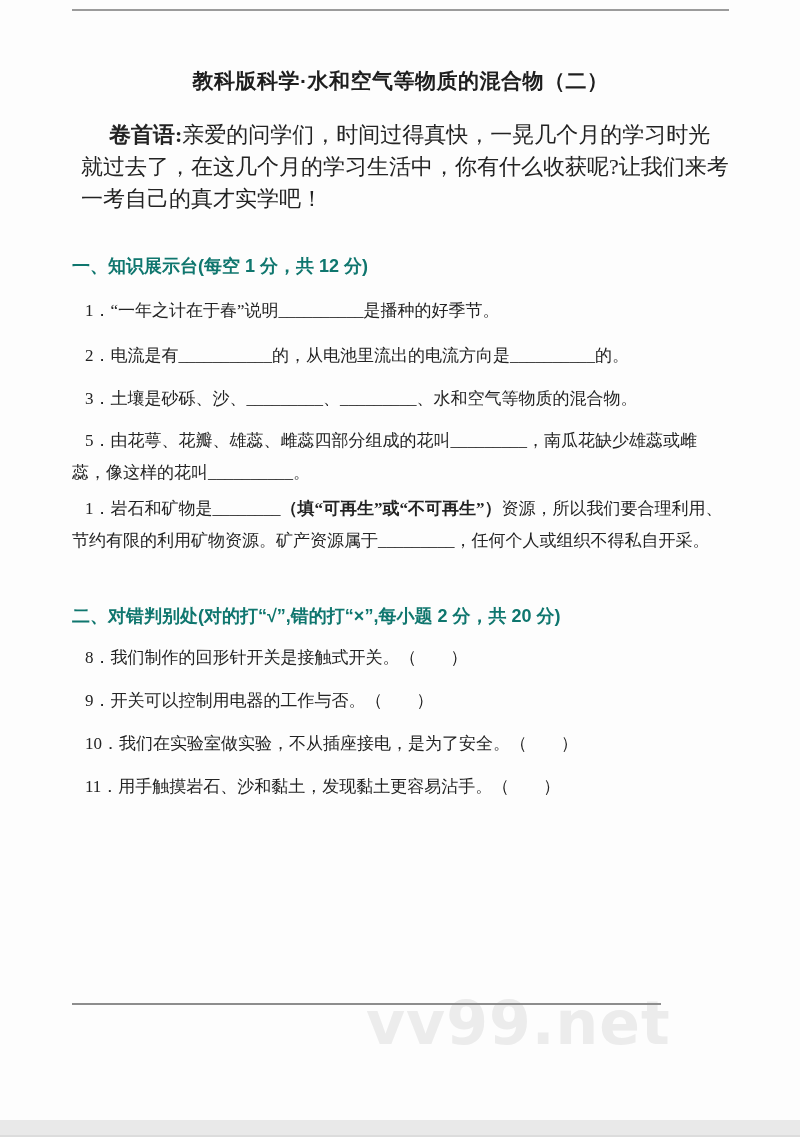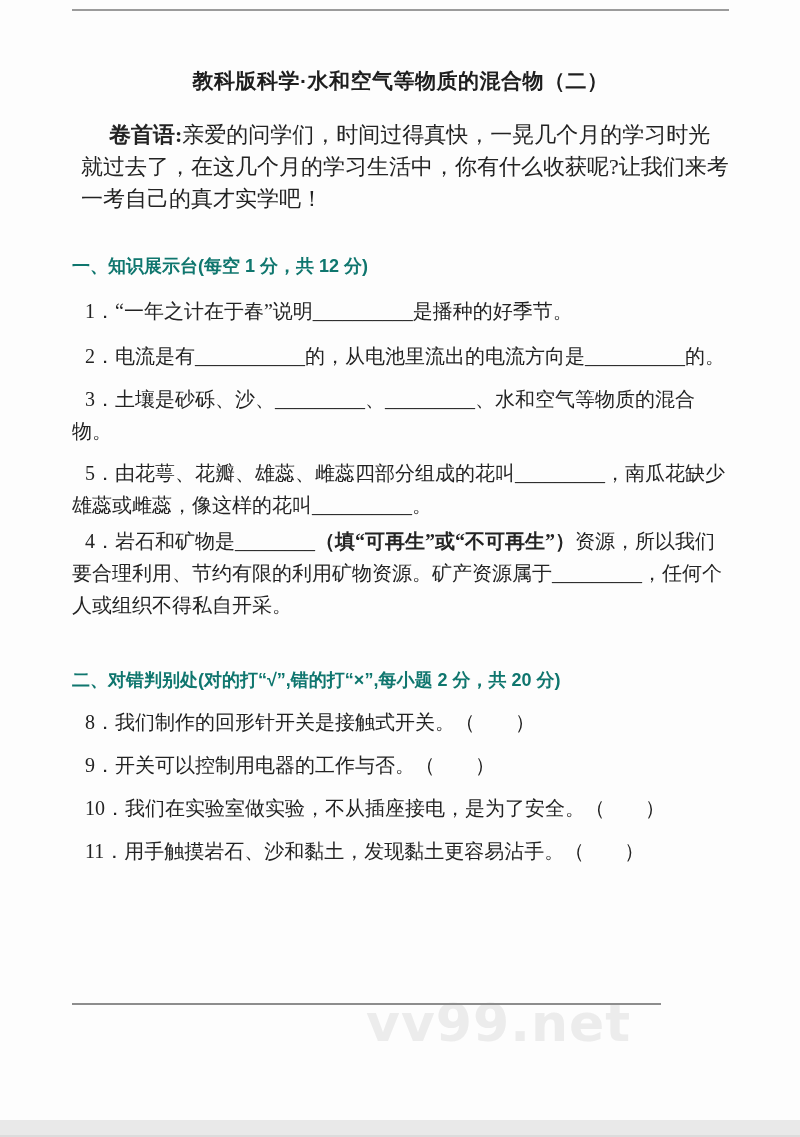--- a/index.html
+++ b/index.html
@@ -24,21 +24,21 @@
     top: 1003px; left: 72px;
     width: 589px; height: 2px;
     background: #8d8d8d;
     z-index: 2;
   }
   .watermark {
     position: absolute;
     top: 983px; left: 366px;
     font-family: "DejaVu Sans", "Liberation Sans", sans-serif;
     font-weight: bold;
-    font-size: 52px;
+    font-size: 60px;
     line-height: 80px;
     letter-spacing: 1px;
     color: #ececec;
     z-index: 1;
     user-select: none;
   }
   .footer-band {
     position: absolute;
     left: 0; bottom: 0;
     width: 800px; height: 17px;
@@ -74,21 +74,21 @@
     font-weight: bold;
     font-size: 18px;
     line-height: 30px;
     color: #0f766e;
     margin: 0;
   }
   .sec-heading.sec1 { margin-top: 36px; }
   .sec-heading.sec2 { margin-top: 44px; }
   .q {
     margin: 11px 0 0 0;
-    font-size: 20px;
+    font-size: 17px;
     line-height: 32px;
     text-indent: 13px;
   }
   .q.q1 { margin-top: 14px; }
   .q.q2 { margin-top: 13px; }
   .q.q4 { margin-top: 10px; }
   .q.q5 { margin-top: 4px; }
   .q.q6 { margin-top: 16px; }
   .q.q7 { margin-top: 20px; }
   .q b { font-weight: bold; }
@@ -107,21 +107,21 @@
     <h1 class="title">教科版科学·水和空气等物质的混合物（二）</h1>
 
     <p class="intro"><span class="intro-label">卷首语:</span><span>亲爱的问学们，时间过得真快，一晃几个月的学习时光就过去了，在这几个月的学习生活中，你有什么收获呢?让我们来考一考自己的真才实学吧！</span></p>
 
     <h2 class="sec-heading sec1">一、知识展示台(每空 1 分，共 12 分)</h2>
 
     <p class="q q1">1．“一年之计在于春”说明__________是播种的好季节。</p>
     <p class="q q2">2．电流是有___________的，从电池里流出的电流方向是__________的。</p>
     <p class="q q3">3．土壤是砂砾、沙、_________、_________、水和空气等物质的混合物。</p>
     <p class="q q4">5．由花萼、花瓣、雄蕊、雌蕊四部分组成的花叫_________，南瓜花缺少雄蕊或雌蕊，像这样的花叫__________。</p>
-    <p class="q q5"><span>4．岩石和矿物是________</span><b>（填“可再生”或“不可再生”）</b><span>资源，所以我们要合理利用、节约有限的利用矿物资源。矿产资源属于_________，任何个人或组织不得私自开采。</span></p>
+    <p class="q q5"><span>1．岩石和矿物是________</span><b>（填“可再生”或“不可再生”）</b><span>资源，所以我们要合理利用、节约有限的利用矿物资源。矿产资源属于_________，任何个人或组织不得私自开采。</span></p>
 
     <h2 class="sec-heading sec2">二、对错判别处(对的打“√”,错的打“×”,每小题 2 分，共 20 分)</h2>
 
     <p class="q q8">8．我们制作的回形针开关是接触式开关。（　　）</p>
     <p class="q q9">9．开关可以控制用电器的工作与否。（　　）</p>
     <p class="q q10">10．我们在实验室做实验，不从插座接电，是为了安全。（　　）</p>
     <p class="q q11">11．用手触摸岩石、沙和黏土，发现黏土更容易沾手。（　　）</p>
 
   </div>
 

